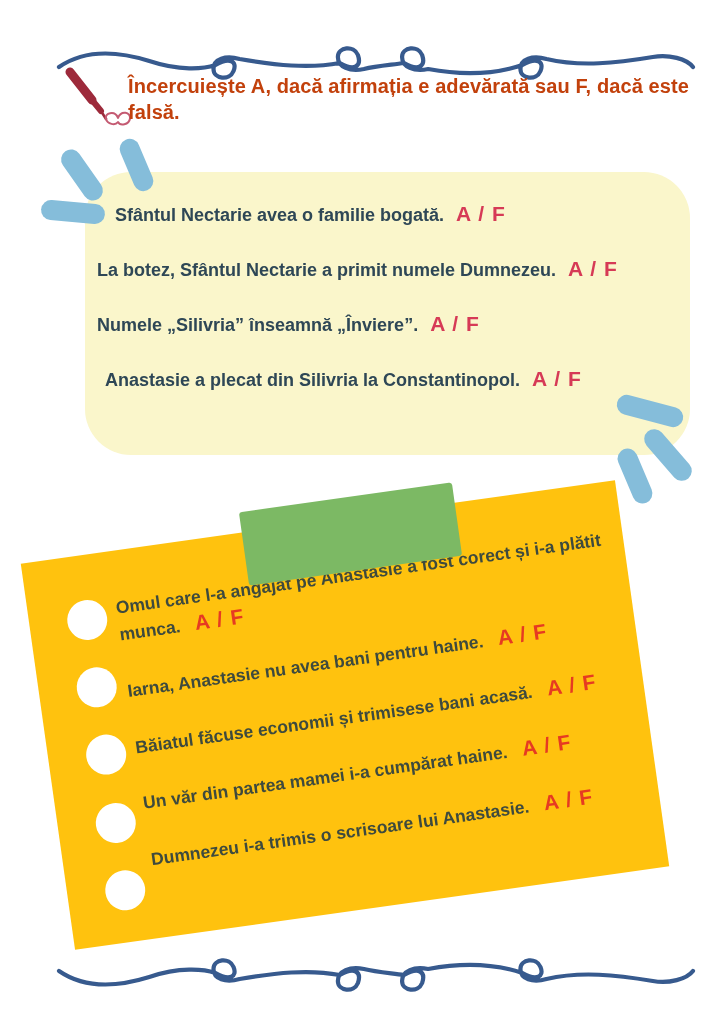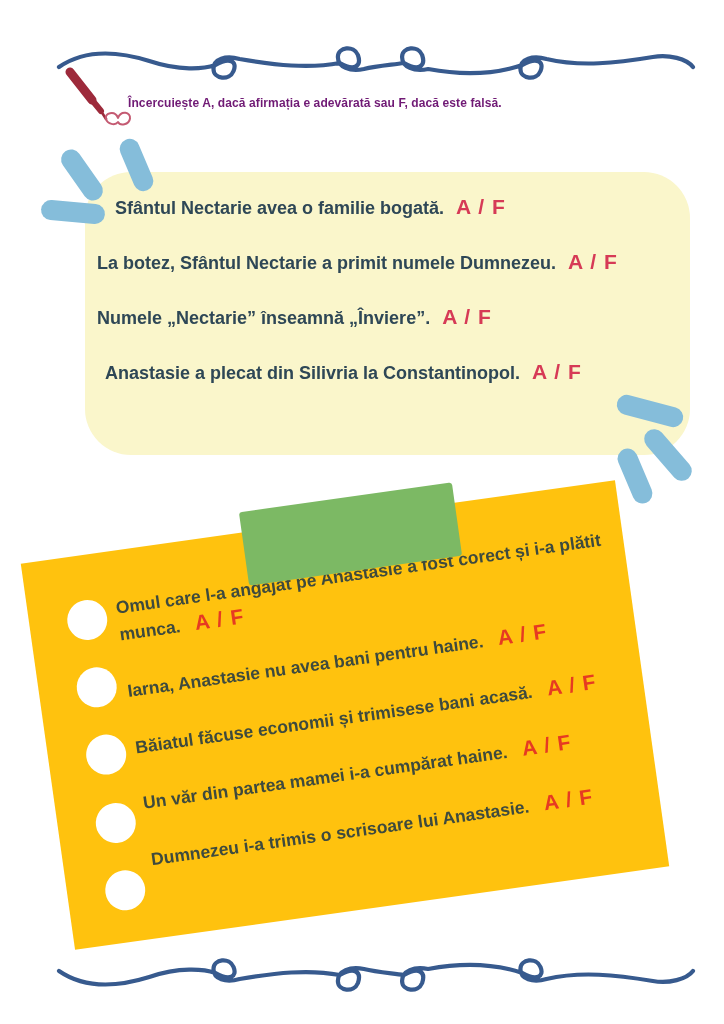--- a/index.html
+++ b/index.html
@@ -12,36 +12,35 @@
   
   .squiggle{position:absolute;left:55px;width:650px;height:54px;}
   .squiggle.top{top:32px;}
   .squiggle.bottom{top:952px;}
   .squiggle svg{display:block;width:100%;height:100%;}
 
   
   .pen-icon{position:absolute;left:56px;top:66px;width:86px;height:70px;}
   .instruction{
     position:absolute;left:128px;top:74px;width:566px;
-    color:#701a75;font-size:12px;font-weight:700;line-height:1.28;
+    color:#c2410c;font-size:20px;font-weight:700;line-height:1.28;
     letter-spacing:.1px;
-    margin-top:22px;
   }
 
   
   .panel{
     position:absolute;left:85px;top:172px;width:605px;height:283px;
     background:#faf6cb;border-radius:46px;z-index:1;
   }
   .panel .row{
     display:flex;align-items:baseline;white-space:nowrap;
     color:#2e4756;font-size:18px;font-weight:700;
     height:24px;margin-bottom:31px;
   }
-  .panel .rows{padding-top:23px;}
+  .panel .rows{padding-top:30px;}
   .panel .row.i1{padding-left:30px;}
   .panel .row.i2{padding-left:12px;}
   .panel .row.i3{padding-left:12px;}
   .panel .row.i4{padding-left:20px;}
   .af{
     font-weight:700;font-size:21px;letter-spacing:1px;margin-left:12px;
     cursor:pointer;
   }
   .panel .af{color:#d63a56;}
 
@@ -112,21 +111,21 @@
     <div class="rows">
       <div class="row i1">
         <span>Sfântul Nectarie avea o familie bogată.</span>
         <span class="af">A / F</span>
       </div>
       <div class="row i2">
         <span>La botez, Sfântul Nectarie a primit numele Dumnezeu.</span>
         <span class="af">A / F</span>
       </div>
       <div class="row i3">
-        <span>Numele „Nectarie” înseamnă „Înviere”.</span>
+        <span>Numele „Silivria” înseamnă „Înviere”.</span>
         <span class="af">A / F</span>
       </div>
       <div class="row i4">
         <span>Anastasie a plecat din Silivria la Constantinopol.</span>
         <span class="af">A / F</span>
       </div>
     </div>
   </div>
 
   <div class="stroke" style="left:616px;top:401px;width:68px;height:20px;transform:rotate(15deg);"></div>

